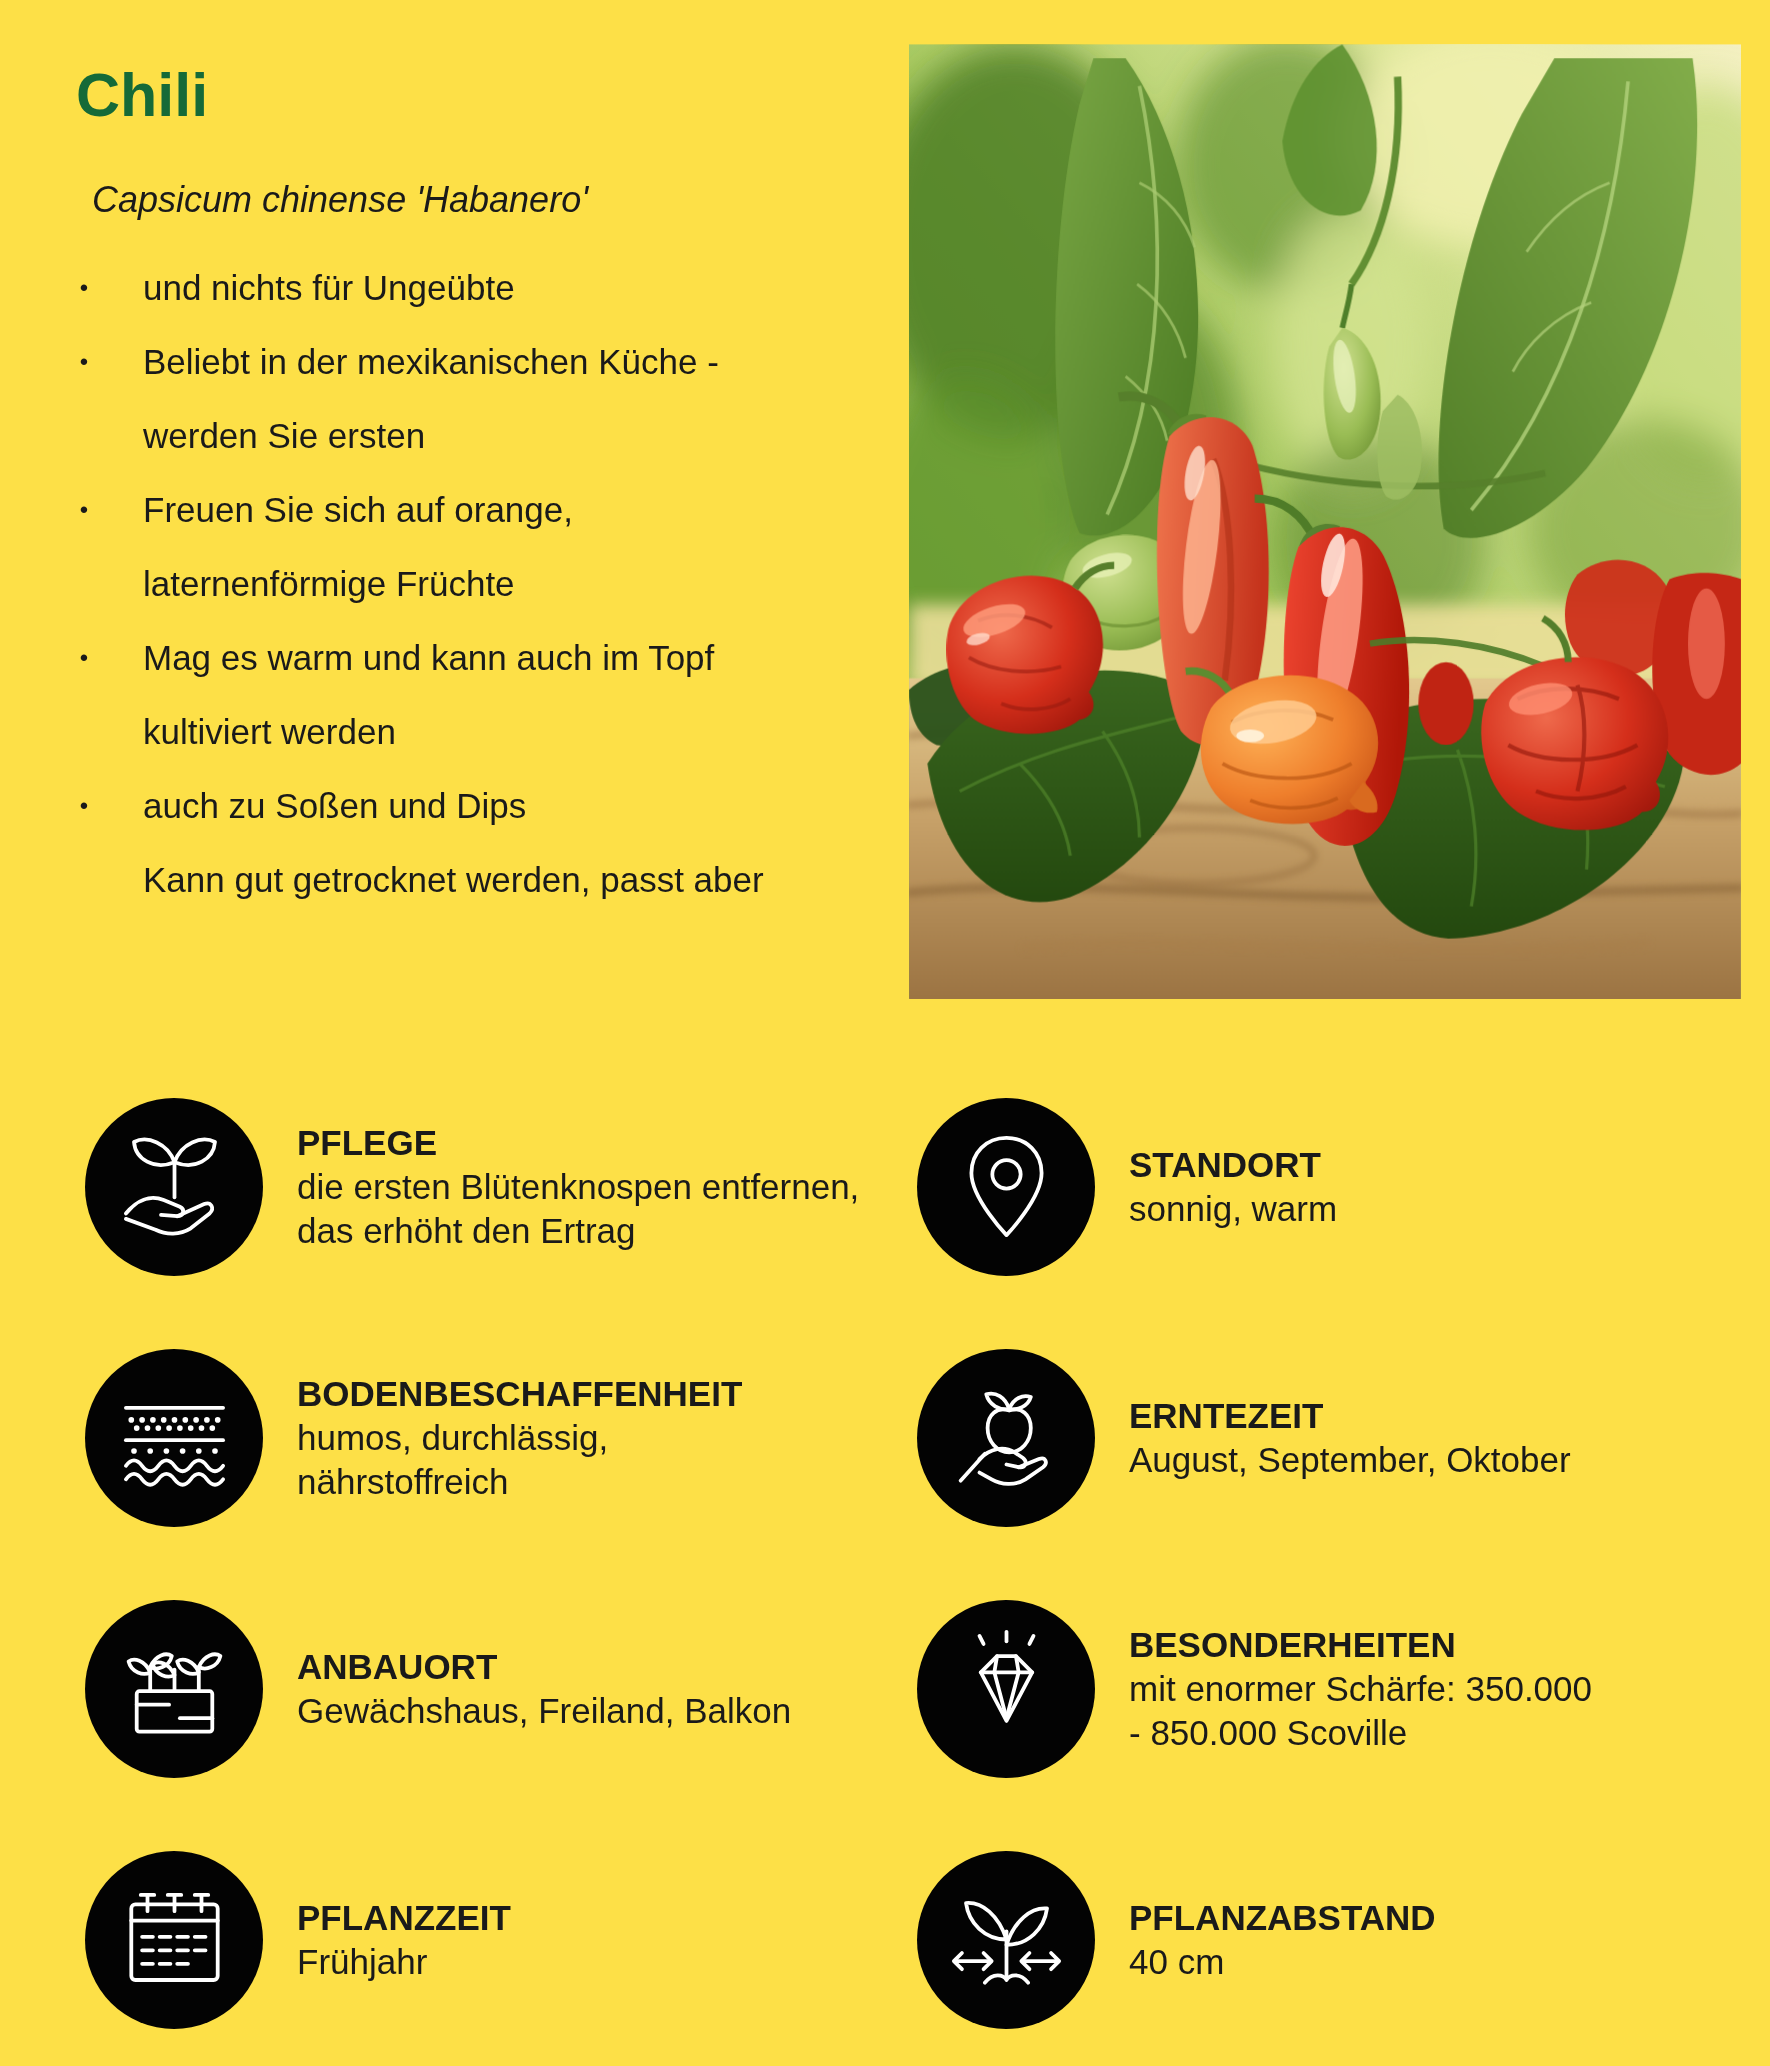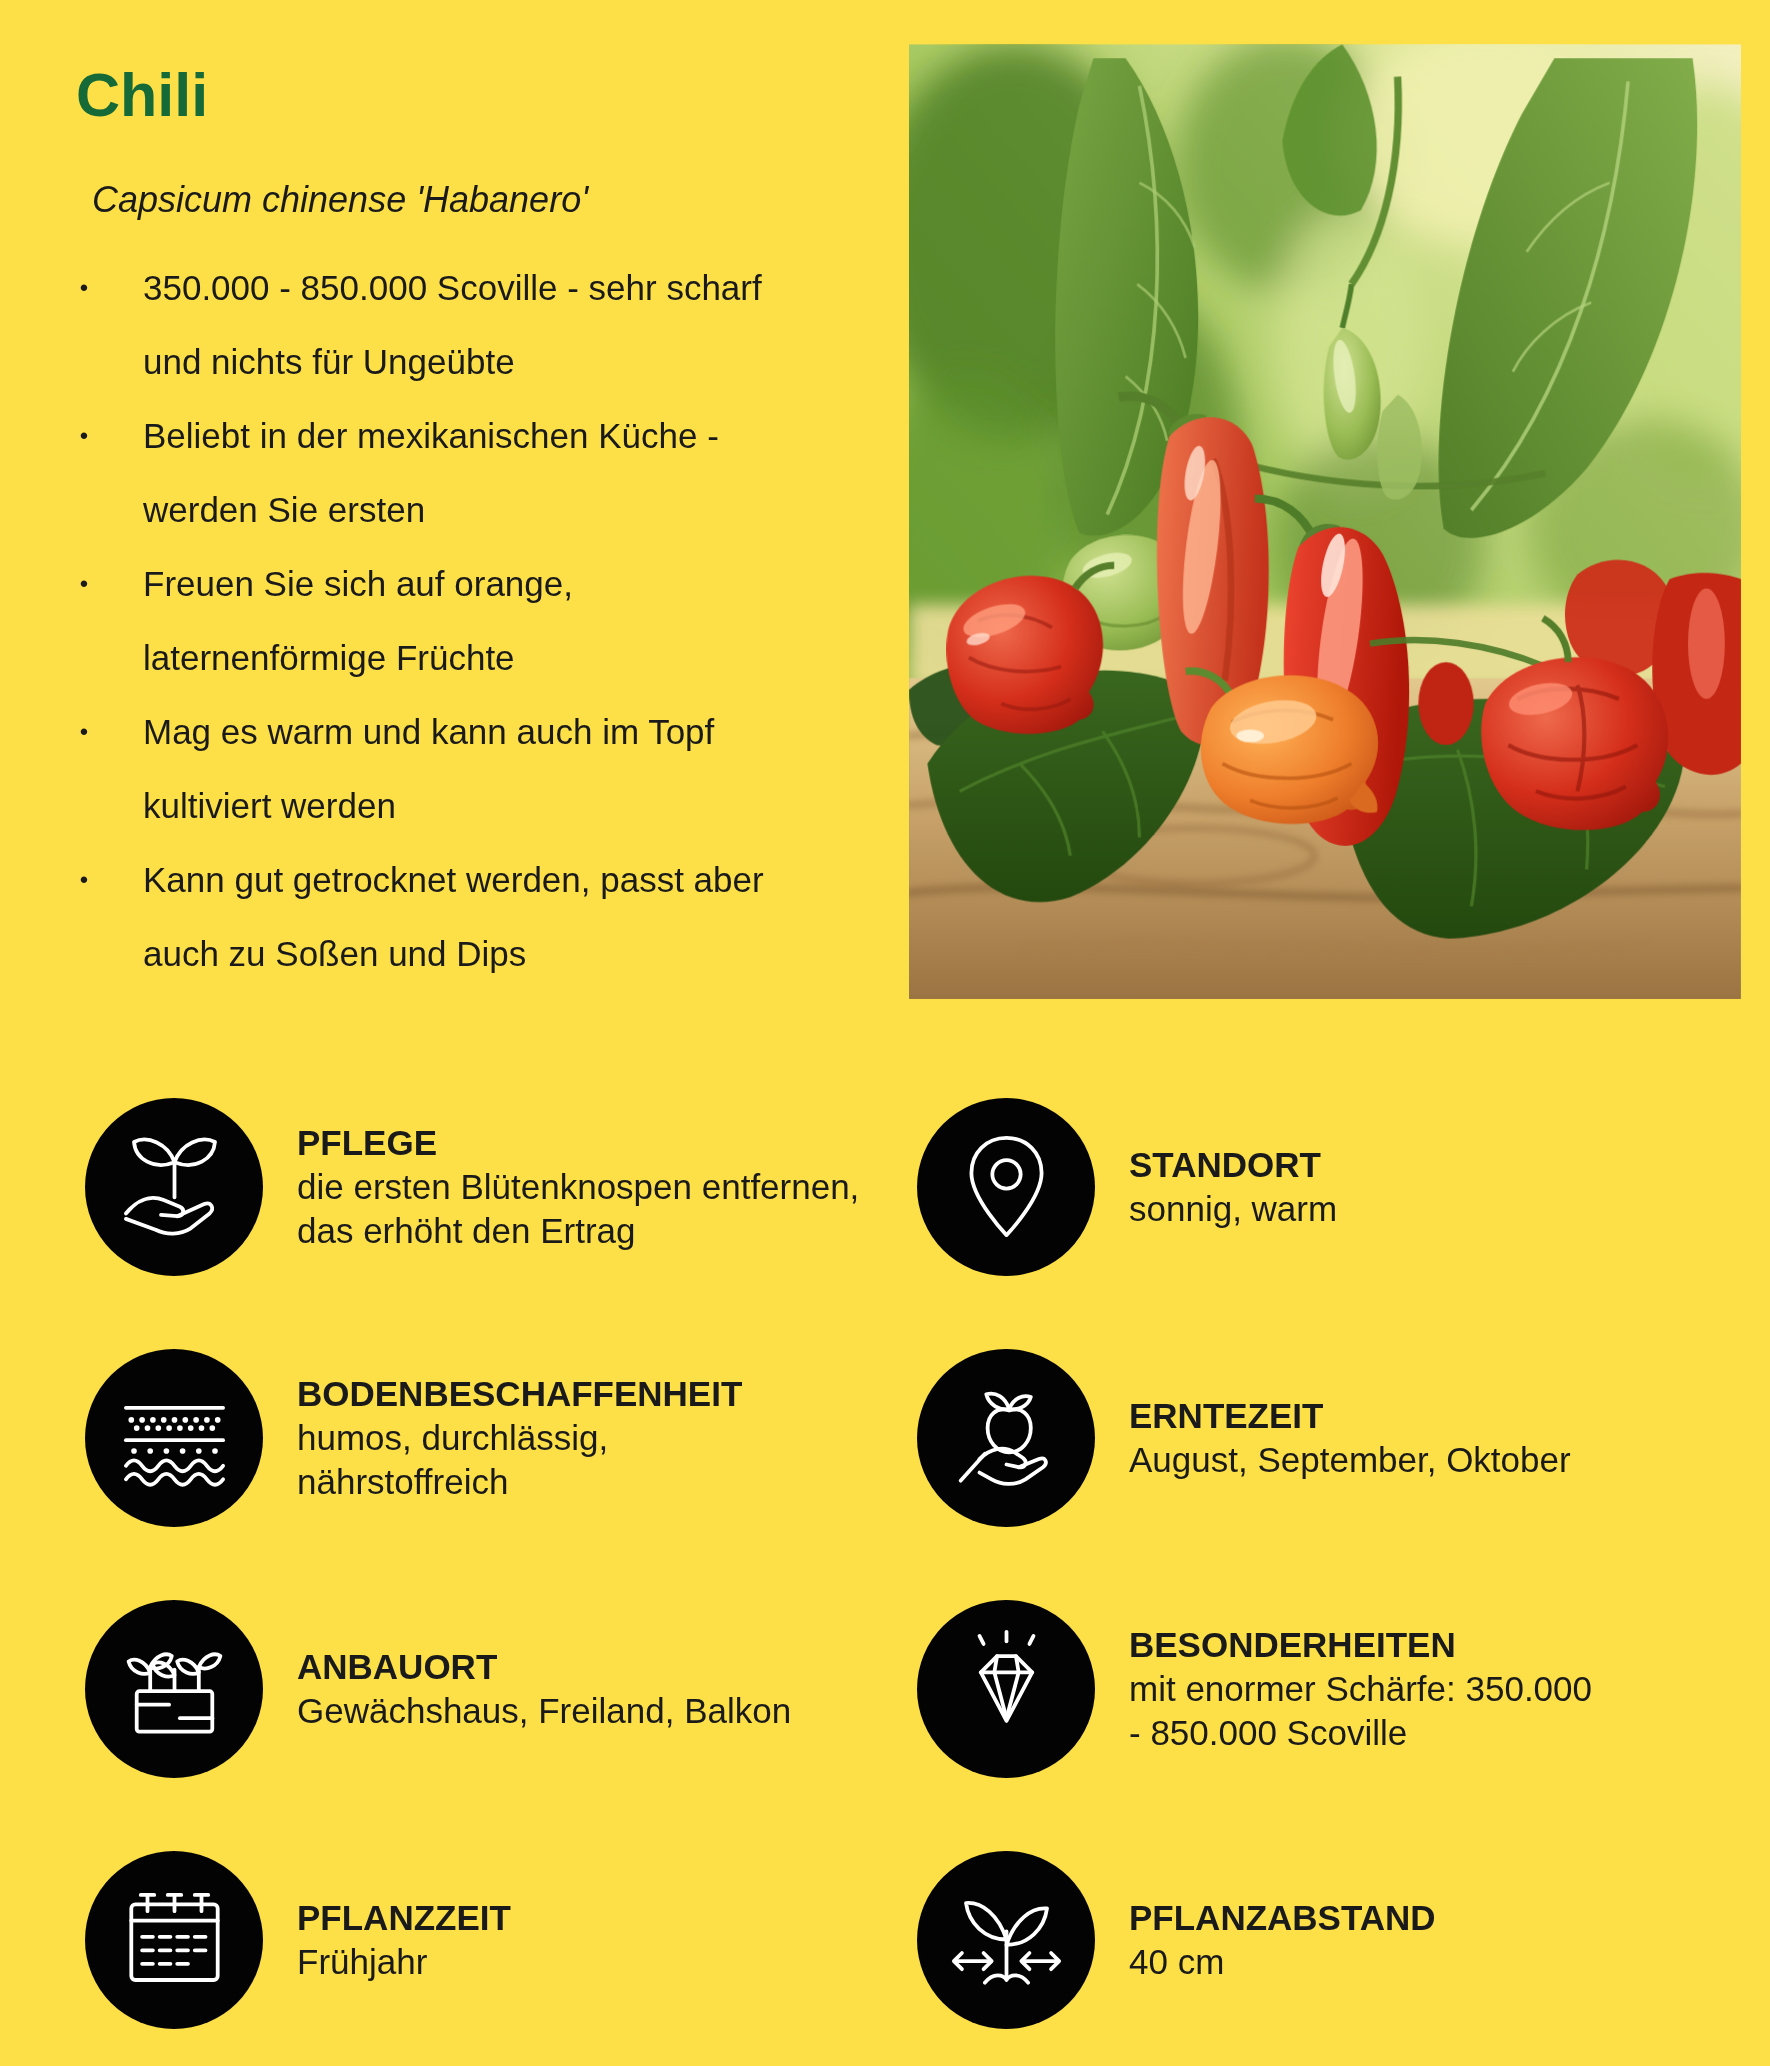--- a/index.html
+++ b/index.html
@@ -62,42 +62,41 @@
 <body>
 
 <div class="page">
 
   <h1 class="title">Chili</h1>
   <p class="subtitle">Capsicum chinense 'Habanero'</p>
 
   <ul class="bullets">
     <li>
       <span class="bullet-marker">•</span>
-      <span class="bullet-line">350.000 - 850.000 Scoville - sehr scharf</span>
       <span class="bullet-line">und nichts für Ungeübte</span>
     </li>
     <li>
       <span class="bullet-marker">•</span>
       <span class="bullet-line">Beliebt in der mexikanischen Küche -</span>
       <span class="bullet-line">werden Sie ersten</span>
     </li>
     <li>
       <span class="bullet-marker">•</span>
       <span class="bullet-line">Freuen Sie sich auf orange,</span>
       <span class="bullet-line">laternenförmige Früchte</span>
     </li>
     <li>
       <span class="bullet-marker">•</span>
       <span class="bullet-line">Mag es warm und kann auch im Topf</span>
       <span class="bullet-line">kultiviert werden</span>
     </li>
     <li>
       <span class="bullet-marker">•</span>
+      <span class="bullet-line">auch zu Soßen und Dips</span>
       <span class="bullet-line">Kann gut getrocknet werden, passt aber</span>
-      <span class="bullet-line">auch zu Soßen und Dips</span>
     </li>
   </ul>
 
   <div class="photo" role="img" aria-label="Rote, orange und grüne Habanero-Chilis mit Blättern auf einem Holzbrett vor grünem Hintergrund">
     <svg viewBox="0 0 1805 2070" xmlns="http://www.w3.org/2000/svg">
       <defs>
         <linearGradient id="bg" x1="0" y1="1" x2="1" y2="0">
           <stop offset="0" stop-color="#7cab3b"></stop>
             <stop offset="0.45" stop-color="#a3c75c"></stop>
           <stop offset="0.8" stop-color="#dde79a"></stop>

